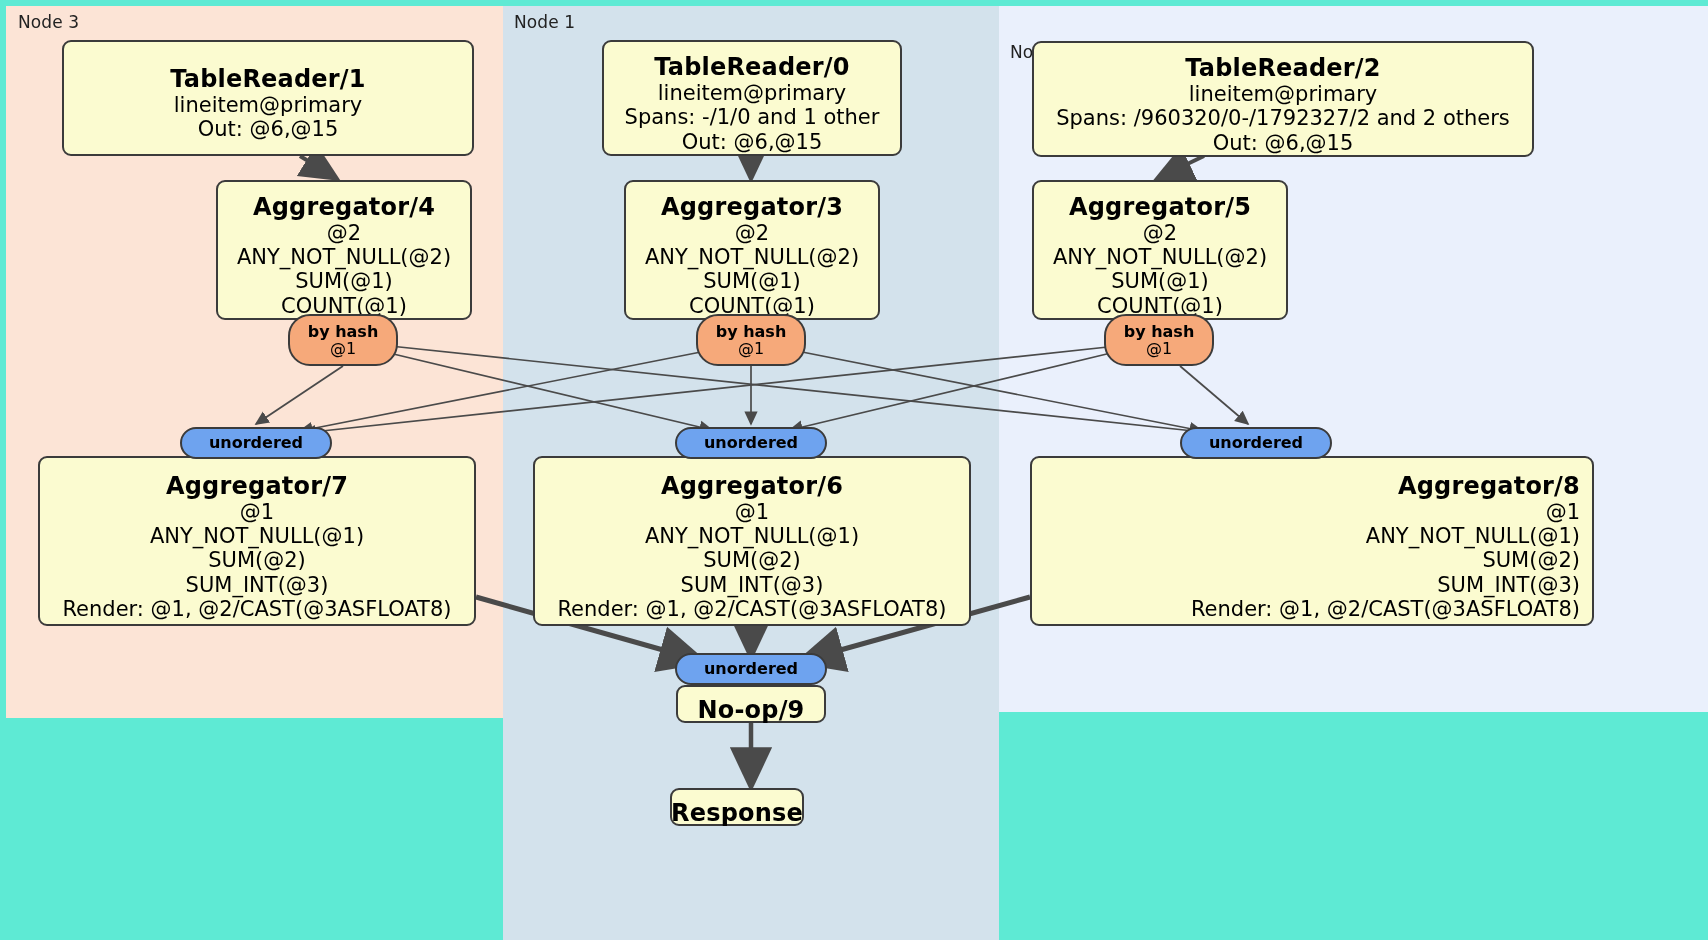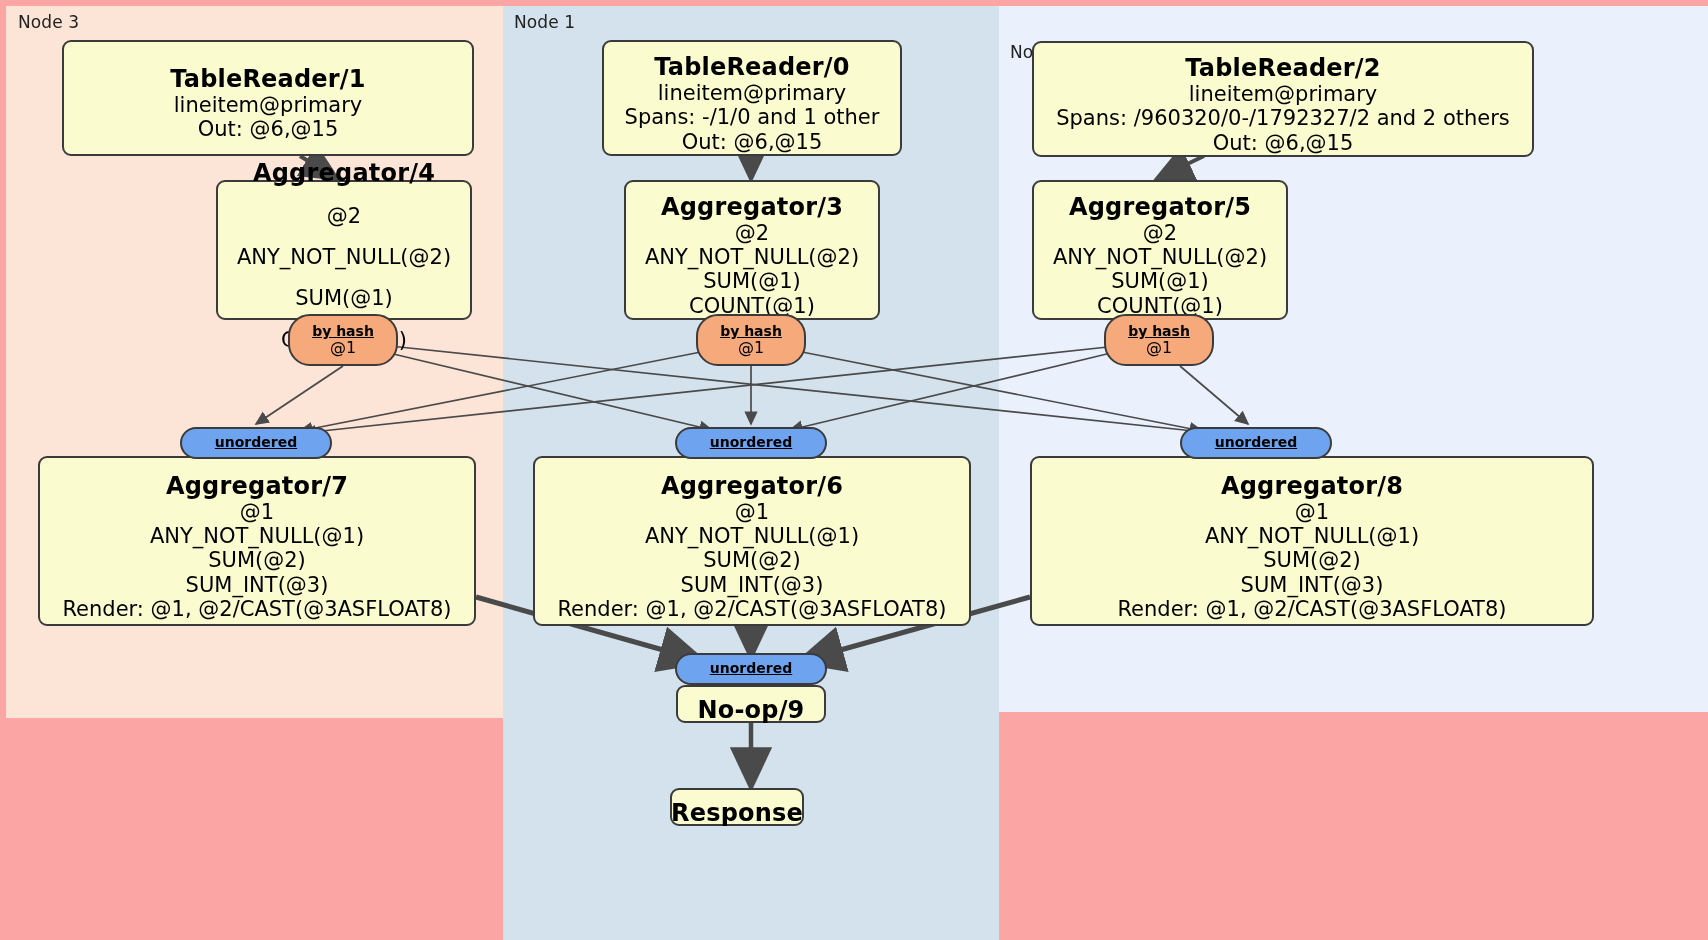--- a/index.html
+++ b/index.html
@@ -1,17 +1,17 @@
 <!DOCTYPE html>
 <html><head>
 <meta charset="utf-8">
 <style>
   html,body{margin:0;padding:0;background:#ffffff;}
   body{font-family:"DejaVu Sans","Liberation Sans",sans-serif;}
-  #stage{position:relative;width:1708px;height:940px;overflow:hidden;background:#fca5a5;}
+  #stage{position:relative;width:1708px;height:940px;overflow:hidden;background:#5eead4;}
 
   .node-panel{position:absolute;box-sizing:border-box;}
   .node-label{position:absolute;font-size:17px;color:#222;letter-spacing:.1px;white-space:nowrap;}
 
   .proc{
     position:absolute;box-sizing:border-box;
     background:#fbfbd0;border:2px solid #3b3b3b;border-radius:9px;
     text-align:center;color:#000;
     display:flex;flex-direction:column;justify-content:center;align-items:center;
     padding:6px 12px;z-index:6;
@@ -20,21 +20,21 @@
   .proc .ln{font-size:21px;line-height:1.16;white-space:nowrap;}
 
   .pill{
     position:absolute;box-sizing:border-box;
     border:2px solid #3b3b3b;border-radius:22px;
     text-align:center;display:flex;flex-direction:column;
     justify-content:center;align-items:center;z-index:9;
   }
   .pill.hash{background:#f6a97a;}
   .pill.unord{background:#6ea3ef;}
-  .pill .p1{font-weight:bold;font-size:14px;line-height:1.08;color:#000;text-decoration:underline;}
+  .pill .p1{font-weight:bold;font-size:16px;line-height:1.08;color:#000;}
   .pill .p2{font-size:16px;line-height:1.08;color:#000;}
 
   svg.wires{position:absolute;left:0;top:0;width:1708px;height:940px;z-index:4;}
 </style>
 </head>
 <body>
 
 <div id="stage">
 
   <div class="node-panel" style="left:6px;top:6px;width:497px;height:712px;background:#fce4d6;"></div>
@@ -91,21 +91,21 @@
     <div class="ln">Out: @6,@15</div>
   </div>
 
   <div class="proc" style="left:1032px;top:41px;width:502px;height:116px;">
     <div class="ttl">TableReader/2</div>
     <div class="ln">lineitem@primary</div>
     <div class="ln">Spans: /960320/0-/1792327/2 and 2 others</div>
     <div class="ln">Out: @6,@15</div>
   </div>
 
-  <div class="proc" style="left:216px;top:180px;width:256px;height:140px;gap:17px;">
+  <div class="proc" style="left:216px;top:180px;width:256px;height:140px;">
     <div class="ttl">Aggregator/4</div>
     <div class="ln">@2</div>
     <div class="ln">ANY_NOT_NULL(@2)</div>
     <div class="ln">SUM(@1)</div>
     <div class="ln">COUNT(@1)</div>
   </div>
 
   <div class="proc" style="left:624px;top:180px;width:256px;height:140px;">
     <div class="ttl">Aggregator/3</div>
     <div class="ln">@2</div>
@@ -156,21 +156,21 @@
 
   <div class="proc" style="left:533px;top:456px;width:438px;height:170px;">
     <div class="ttl">Aggregator/6</div>
     <div class="ln">@1</div>
     <div class="ln">ANY_NOT_NULL(@1)</div>
     <div class="ln">SUM(@2)</div>
     <div class="ln">SUM_INT(@3)</div>
     <div class="ln">Render: @1, @2/CAST(@3ASFLOAT8)</div>
   </div>
 
-  <div class="proc" style="left:1030px;top:456px;width:564px;height:170px;">
+  <div class="proc" style="left:1030px;top:456px;width:564px;height:170px;align-items:flex-end;">
     <div class="ttl">Aggregator/8</div>
     <div class="ln">@1</div>
     <div class="ln">ANY_NOT_NULL(@1)</div>
     <div class="ln">SUM(@2)</div>
     <div class="ln">SUM_INT(@3)</div>
     <div class="ln">Render: @1, @2/CAST(@3ASFLOAT8)</div>
   </div>
 
   <div class="pill unord" style="left:675px;top:653px;width:152px;height:32px;">
     <div class="p1">unordered</div>

